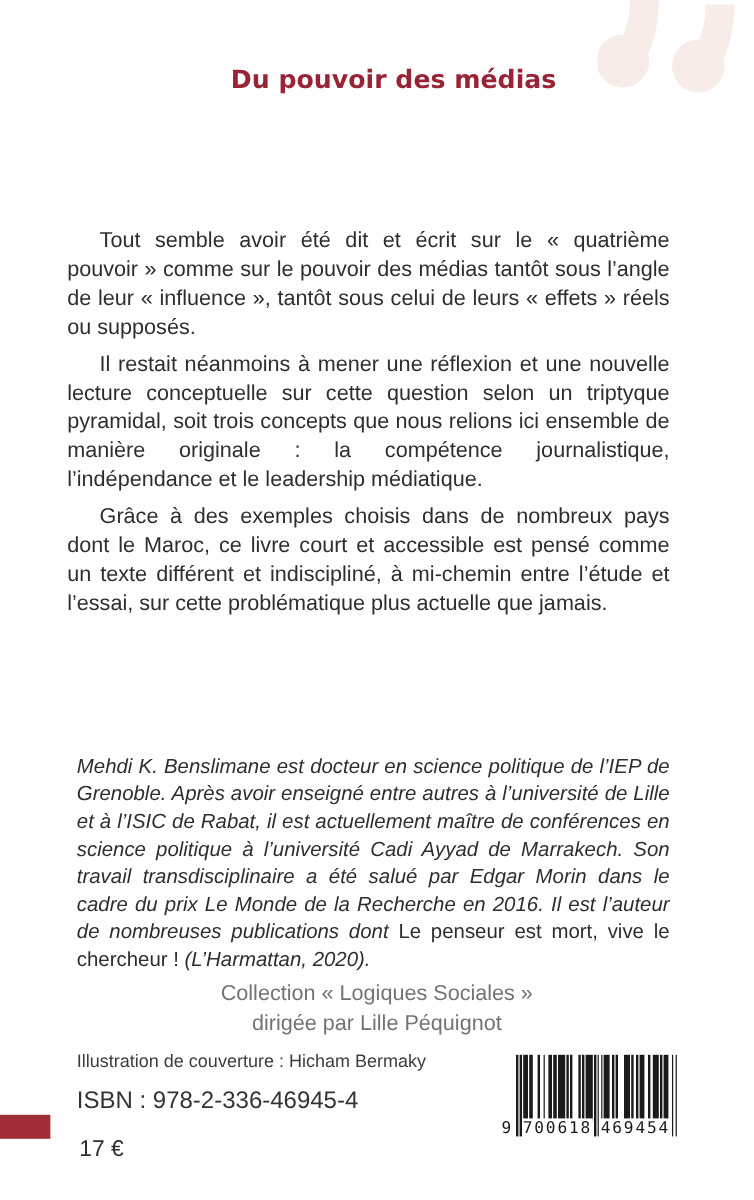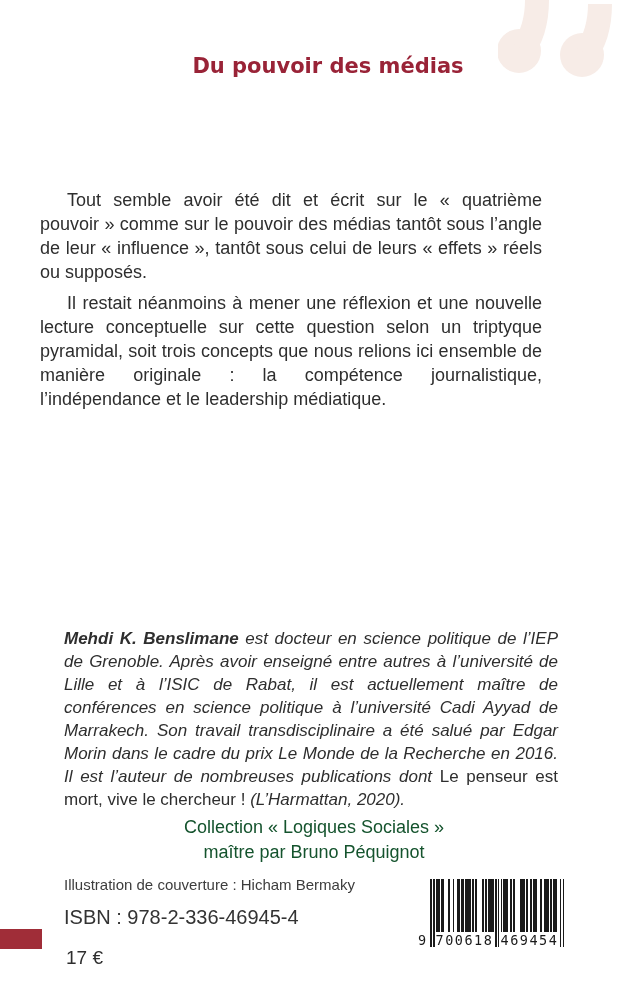--- a/index.html
+++ b/index.html
@@ -7,33 +7,33 @@
     position:relative;width:628px;height:1000px;background:#ffffff;
     overflow:hidden;font-family:"Liberation Sans",sans-serif;color:#2e2e2e;
   }
   .quotes{position:absolute;top:0;right:12px;}
   .book-title{
     position:absolute;top:54px;left:0;width:100%;margin:0;
     text-align:center;font-size:21px;font-weight:bold;
     font-family:"DejaVu Sans",sans-serif;color:#992337;letter-spacing:0px;padding-left:14px;
   }
   .synopsis{
-    position:absolute;top:188px;left:40px;width:502px;
+    position:absolute;top:188px;left:56px;width:502px;
     font-size:18px;line-height:24px;text-align:justify;
   }
   .synopsis p{margin:0 0 7px 0;text-indent:27px;}
   .bio{
     position:absolute;top:627px;left:64px;width:494px;
     font-size:17px;line-height:23px;text-align:justify;font-style:italic;
   }
-  .bio .author{font-weight:bold;}
+  .bio .author{font-weight:normal;}
   .bio .roman{font-style:normal;}
   .collection{
     position:absolute;top:815px;left:0;width:100%;
-    text-align:center;font-size:18px;line-height:25px;color:#14532d;
+    text-align:center;font-size:18px;line-height:25px;color:#737373;
   }
   .credit{position:absolute;top:876px;left:64px;font-size:15px;color:#3d3d3d;}
   .isbn{position:absolute;top:906px;left:64px;font-size:20px;color:#333333;}
   .red-block{position:absolute;top:929px;left:0;width:42px;height:20px;background:#a02d38;}
   .price{position:absolute;top:930px;left:66px;font-size:19px;color:#2e2e2e;margin-top:17px;}
   .barcode{position:absolute;top:879px;left:430px;width:136px;height:74px;}
   .barcode-bars{position:absolute;top:0;left:0;width:134px;height:70px;}
   .barcode-digits span{
     position:absolute;top:53px;height:17px;line-height:17px;
     font-family:"DejaVu Sans Mono",monospace;font-size:13.5px;color:#1a1a1a;
@@ -57,29 +57,30 @@
       <circle cx="21" cy="51" r="22"></circle>
       <path d="M27,0 C27,16 23,32 14,43 C21,46 28,52 32,60 C45,45 51,24 51,0 Z"></path>
     </g>
   </svg>
 
   <h1 class="book-title" style="color: rgb(153, 35, 55);">Du pouvoir des médias</h1>
 
   <div class="synopsis">
     <p>Tout semble avoir été dit et écrit sur le «&nbsp;quatrième pouvoir&nbsp;» comme sur le pouvoir des médias tantôt sous l’angle de leur «&nbsp;influence&nbsp;», tantôt sous celui de leurs «&nbsp;effets&nbsp;» réels ou supposés.</p>
     <p>Il restait néanmoins à mener une réflexion et une nouvelle lecture conceptuelle sur cette question selon un triptyque pyramidal, soit trois concepts que nous relions ici ensemble de manière originale&nbsp;: la compétence journalistique, l’indépendance et le leadership médiatique.</p>
+    <p>Grâce à des exemples choisis dans de nombreux pays dont le Maroc, ce livre court et accessible est pensé comme un texte différent et indiscipliné, à mi-chemin entre l’étude et l’essai, sur cette problématique plus actuelle que jamais.</p>
   </div>
 
   <div class="bio">
     <span class="author">Mehdi K. Benslimane</span><span> est docteur en science politique de l’IEP de Grenoble. Après avoir enseigné entre autres à l’université de Lille et à l’ISIC de Rabat, il est actuellement maître de conférences en science politique à l’université Cadi Ayyad de Marrakech. Son travail transdisciplinaire a été salué par Edgar Morin dans le cadre du prix Le Monde de la Recherche en 2016. Il est l’auteur de nombreuses publications dont </span><span class="roman">Le penseur est mort, vive le chercheur&nbsp;!</span><span> (L’Harmattan, 2020).</span>
   </div>
 
   <div class="collection">
     <div>Collection «&nbsp;Logiques Sociales&nbsp;»</div>
-    <div>maître par Bruno Péquignot</div>
+    <div>dirigée par Lille Péquignot</div>
   </div>
 
   <div class="credit">Illustration de couverture&nbsp;: Hicham Bermaky</div>
 
   <div class="isbn">ISBN&nbsp;: 978-2-336-46945-4</div>
 
   <div class="red-block" style="background: rgb(160, 45, 56);"></div>
 
   <div class="price">17&nbsp;€</div>
 

